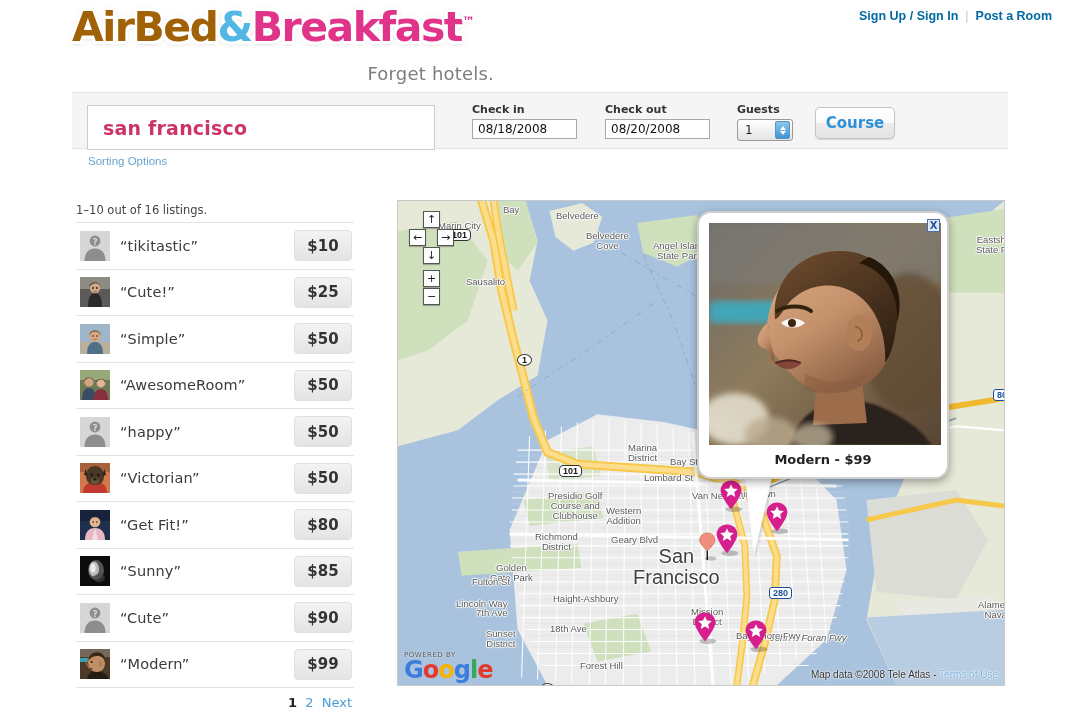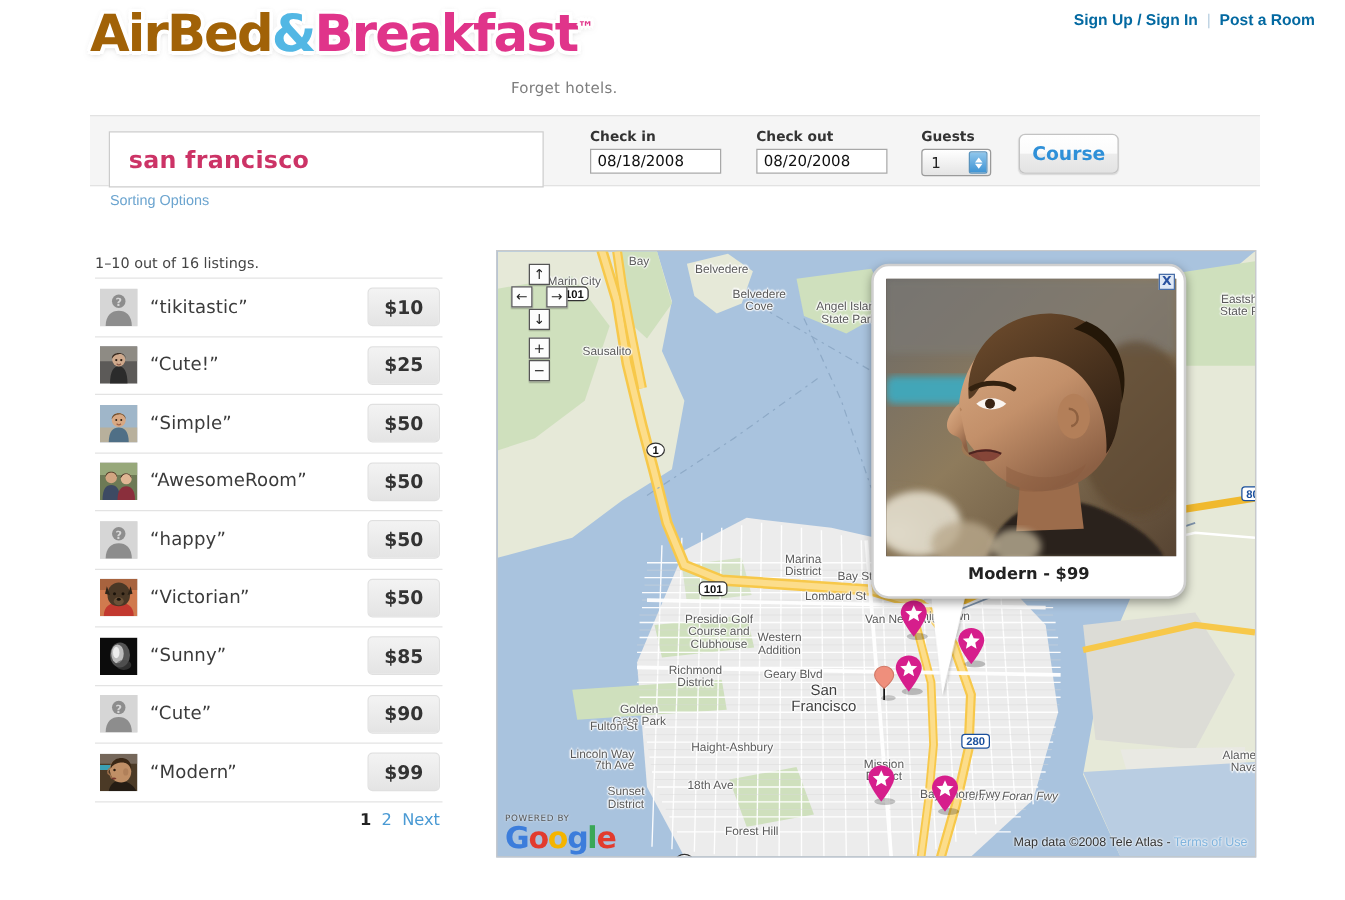--- a/index.html
+++ b/index.html
@@ -32,21 +32,21 @@
        0 0 4px rgba(150,150,150,.55), 0 2px 5px rgba(140,140,140,.5);
   }
   .logo-blue { color:#a16207; }
   .logo-amp  { color:#52b7e4; }
   .logo-pink { color:#e0348a; }
   .logo-tm   { font-size:13px; vertical-align:super; color:#e0348a; letter-spacing:0; }
   #tagline {
     position:absolute; left:72px; top:57px; width:350px;
     text-align:right;
     font-family:"DejaVu Sans", sans-serif;
-    font-size:12px; color:#7d7d7d; letter-spacing:.2px;
+    font-size:18px; color:#7d7d7d; letter-spacing:.2px;
   }
 
   #account-links {
     position:absolute; right:24px; top:9px;
     font-size:12.5px; color:#8fb8d6;
   }
   #account-links a { color:#0369a1; text-decoration:none;font-weight:bold; }
   #account-links .sep { color:#b9cfe0; margin:0 7px; }
 
   
@@ -179,21 +179,21 @@
   #map-canvas { position:absolute; inset:0; }
   .maplabel {
     position:absolute;
     font-family:"Liberation Sans", sans-serif;
     font-size:9.5px; color:#5a5a5a;
     text-shadow:0 0 2px #fff,0 0 2px #fff,1px 0 1px #fff,-1px 0 1px #fff,0 1px 1px #fff,0 -1px 1px #fff;
     white-space:pre; line-height:1.05; text-align:center;
     pointer-events:none;
   }
   .maplabel.city {
-    font-size:12px; color:#3f3f3f; font-weight:normal;
+    font-size:20px; color:#3f3f3f; font-weight:normal;
   }
   .shield {
     position:absolute;
     background:#fff; border:1.5px solid #333; border-radius:4px;
     font-family:"Liberation Sans", sans-serif;
     font-size:9px; font-weight:bold; color:#111;
     padding:0 3px; line-height:11px; height:12px;
   }
   .shield.round { border-radius:50%; width:15px; height:12px; padding:0; text-align:center; }
   .shield.blue {
@@ -414,20 +414,36 @@
             <path d="M5.5,6 L8,13 L4,12 Z" fill="#2f2418"></path>
             <path d="M24.5,6 L22,13 L26,12 Z" fill="#2f2418"></path>
             <ellipse cx="15" cy="18" rx="4" ry="3.2" fill="#6b5238"></ellipse>
             <ellipse cx="15" cy="16.4" rx="1.6" ry="1.2" fill="#19120b"></ellipse>
             <circle cx="11.6" cy="12" r="1.2" fill="#1a120a"></circle>
             <circle cx="18.4" cy="12" r="1.2" fill="#1a120a"></circle>
           </svg>
         </div>
         <div class="listing-title">“Victorian”</div>
         <div class="price-badge">$50</div>
+      </div>
+      <div class="listing-row">
+        <div class="thumb">
+          <svg viewBox="0 0 30 30">
+            <rect width="30" height="30" fill="#20304c"></rect>
+            <rect x="0" y="0" width="30" height="11" fill="#17233a"></rect>
+            <path d="M5,30 C5,21 9.5,18 15,18 C20.5,18 25,21 25,30 Z" fill="#e7b8c4"></path>
+            <path d="M15,18 L12,30 L18,30 Z" fill="#f2dde2"></path>
+            <circle cx="15" cy="12" r="5.3" fill="#e0b590"></circle>
+            <path d="M9.8,11.2 C9.4,5.4 20.6,5.4 20.2,11.6 C19.2,8.6 17.4,7.6 15,7.6 C12.6,7.6 10.8,8.8 9.8,11.2 Z" fill="#7a6248"></path>
+            <circle cx="13.1" cy="12" r="0.8" fill="#2b1c10"></circle>
+            <circle cx="16.9" cy="12" r="0.8" fill="#2b1c10"></circle>
+          </svg>
+        </div>
+        <div class="listing-title">“Get Fit!”</div>
+        <div class="price-badge">$80</div>
       </div>
       <div class="listing-row">
         <div class="thumb">
           <svg viewBox="0 0 30 30">
             <rect width="30" height="30" fill="#0c0c0c"></rect>
             <ellipse cx="16" cy="14" rx="8" ry="10" fill="#6e6e6e" opacity=".75"></ellipse>
             <ellipse cx="14" cy="13" rx="5" ry="7.5" fill="#cfcfcf" opacity=".85"></ellipse>
             <ellipse cx="13" cy="12" rx="2.6" ry="4.6" fill="#f2f2f2" opacity=".9"></ellipse>
             <ellipse cx="19" cy="22" rx="6" ry="4" fill="#4a4a4a" opacity=".6"></ellipse>
           </svg>

